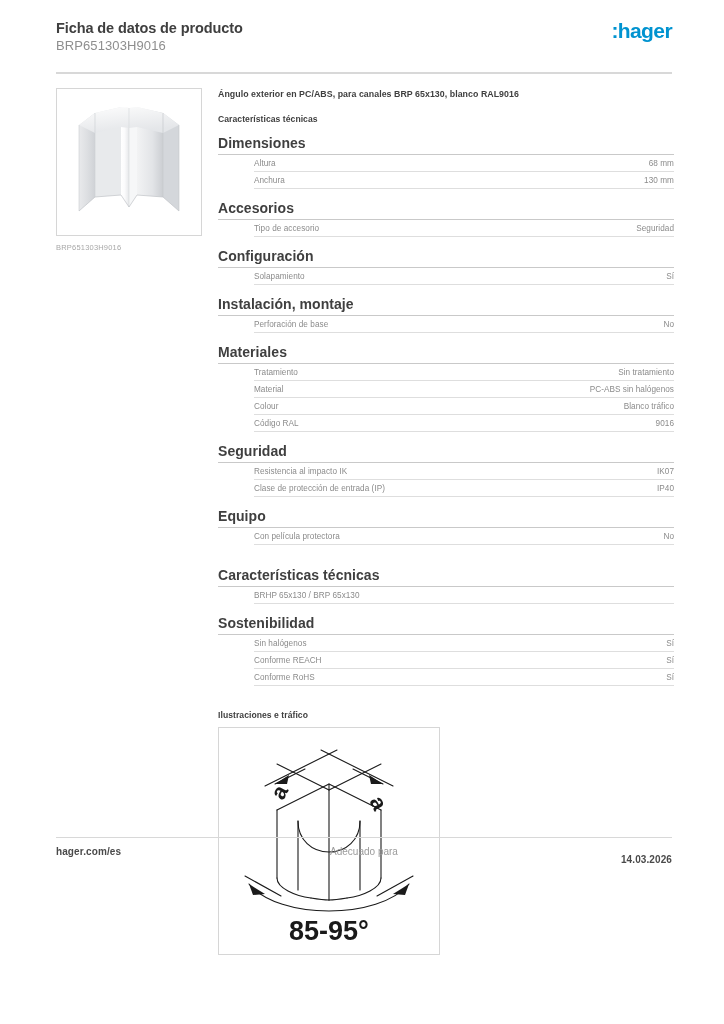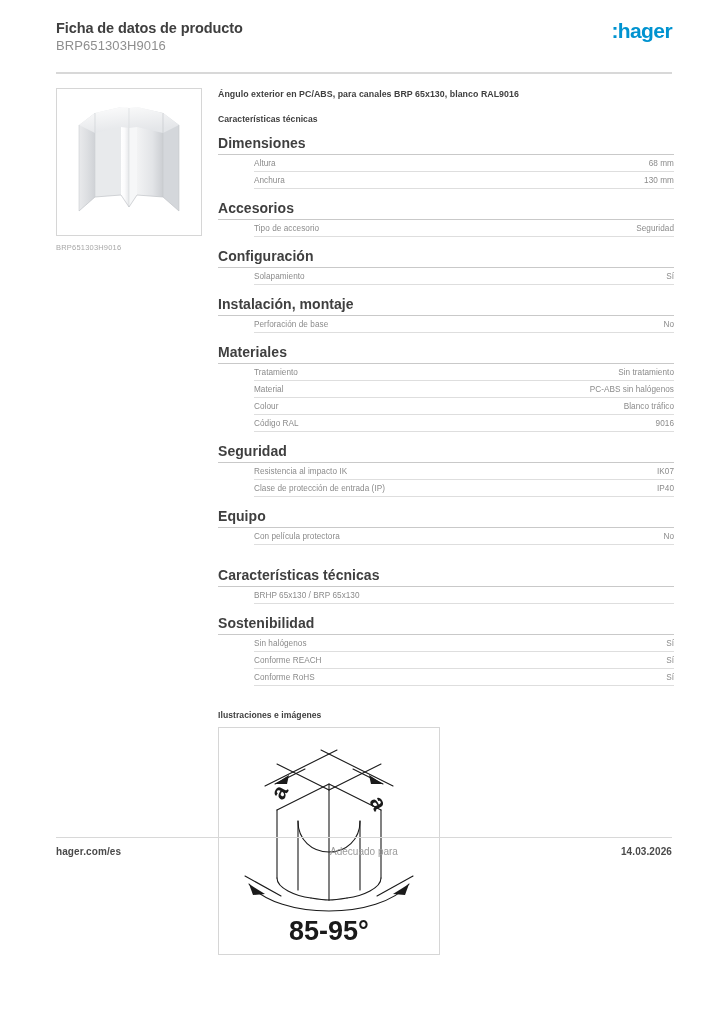--- a/index.html
+++ b/index.html
@@ -177,21 +177,21 @@
   .footer .f-left {
     position: absolute; left: 0; top: 0;
     font-weight: bold; color: #4a4a4a;
     letter-spacing: 0.1px;
   }
   .footer .f-center {
     position: absolute; left: 0; right: 0; top: 0;
     text-align: center; color: #9b9b9b;
   }
   .footer .f-right {
-    position: absolute; right: 0; top: 0;
+    position: absolute; right: 0; top: 8px;
     font-weight: bold; color: #4a4a4a;
     letter-spacing: 0.1px;
   }
 </style>
 </head>
 <body>
 
 <div class="page">
 
   <div class="header">
@@ -359,21 +359,21 @@
         <span class="v">Sí</span>
       </div>
       <div class="spec-row">
         <span class="k">Conforme RoHS</span>
         <span class="v">Sí</span>
       </div>
     </div>
 
     <div style="height:24px"></div>
 
-    <div class="illus-title">Ilustraciones e imágenes</div>
+    <div class="illus-title">Ilustraciones e tráfico</div>
     <div class="illus-frame">
       <svg width="220" height="226" viewBox="0 0 220 226">
         <g fill="none" stroke="#1a1a1a" stroke-width="1.1" stroke-linecap="round" stroke-linejoin="round">
 
           <line x1="46" y1="58" x2="118" y2="22"></line>
           <line x1="102" y1="22" x2="174" y2="58"></line>
           <line x1="58" y1="36" x2="110" y2="62"></line>
           <line x1="110" y1="62" x2="162" y2="36"></line>
 
           <line x1="56" y1="56" x2="86" y2="41"></line>

